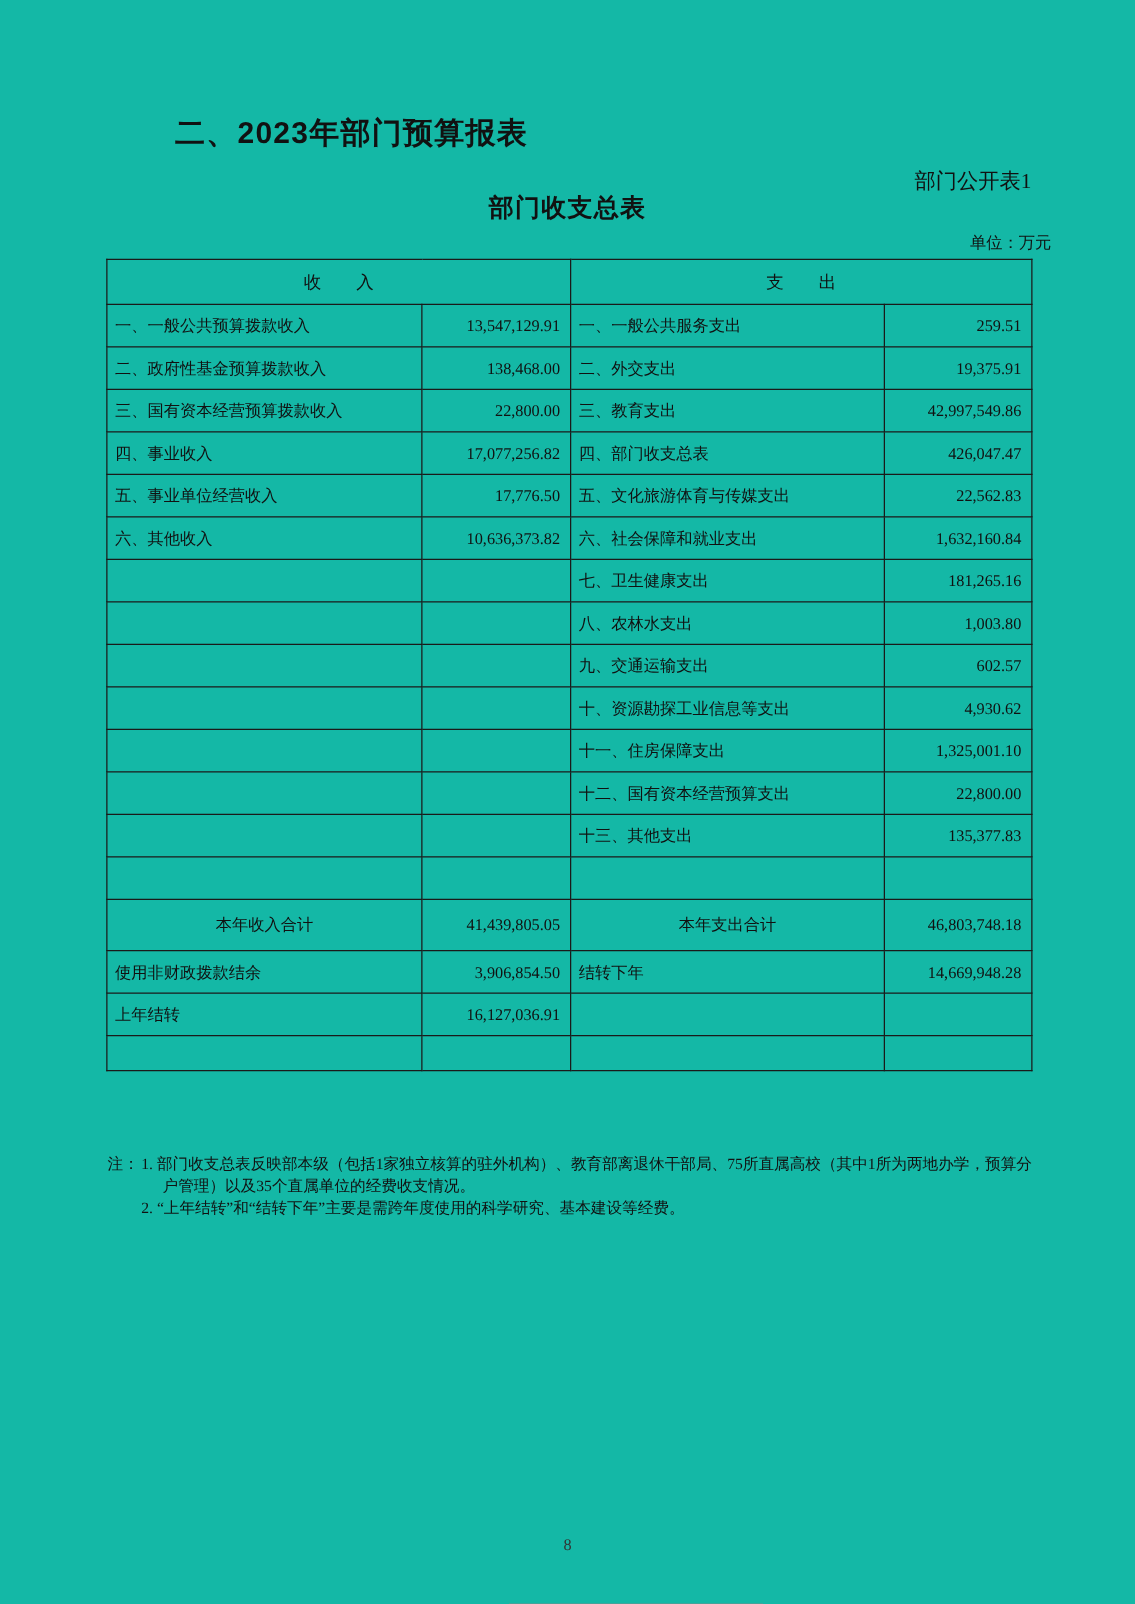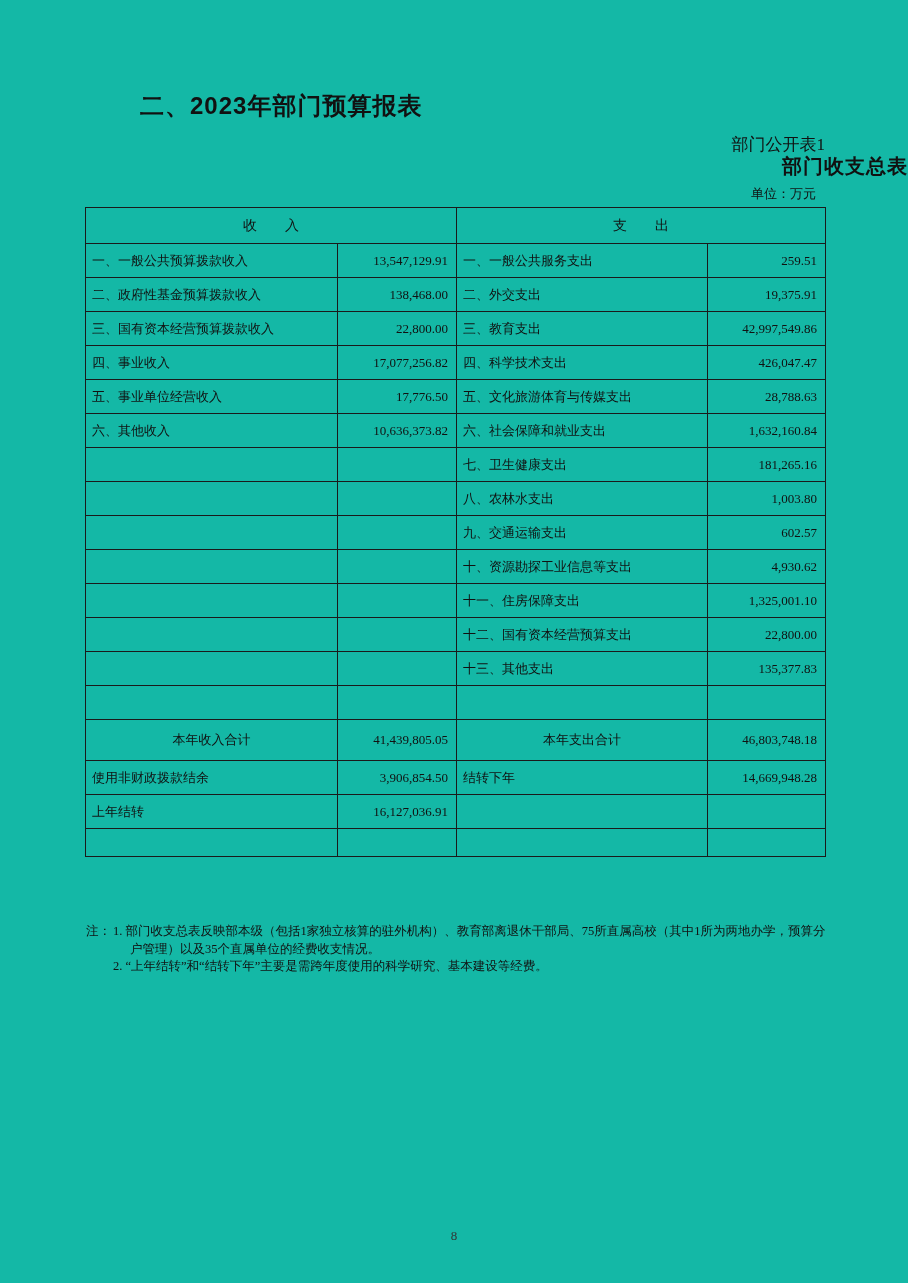--- a/index.html
+++ b/index.html
@@ -29,30 +29,30 @@
     right: 83px;
     top: 133px;
     font-size: 17px;
     color: #111;
   }
   .table-title {
     position: absolute;
     left: 0;
     top: 153px;
     width: 100%;
-    text-align: right;
+    text-align: center;
     font-family: "Liberation Sans", "DejaVu Sans", sans-serif;
     font-size: 20px;
     font-weight: bold;
     letter-spacing: 1px;
     color: #111;
   }
   .unit-label {
     position: absolute;
-    right: 92px;
+    right: 67px;
     top: 185px;
     font-size: 13px;
     color: #111;
   }
   table.budget-table {
     position: absolute;
     left: 85px;
     top: 207px;
     width: 740px;
     border-collapse: collapse;
@@ -139,28 +139,28 @@
       </tr>
       <tr>
         <td class="item">三、国有资本经营预算拨款收入</td>
         <td class="num">22,800.00</td>
         <td class="item">三、教育支出</td>
         <td class="num">42,997,549.86</td>
       </tr>
       <tr>
         <td class="item">四、事业收入</td>
         <td class="num">17,077,256.82</td>
-        <td class="item">四、科学技术支出</td>
+        <td class="item">四、部门收支总表</td>
         <td class="num">426,047.47</td>
       </tr>
       <tr>
         <td class="item">五、事业单位经营收入</td>
         <td class="num">17,776.50</td>
         <td class="item">五、文化旅游体育与传媒支出</td>
-        <td class="num">28,788.63</td>
+        <td class="num">22,562.83</td>
       </tr>
       <tr>
         <td class="item">六、其他收入</td>
         <td class="num">10,636,373.82</td>
         <td class="item">六、社会保障和就业支出</td>
         <td class="num">1,632,160.84</td>
       </tr>
       <tr>
         <td class="item"></td>
         <td class="num"></td>

